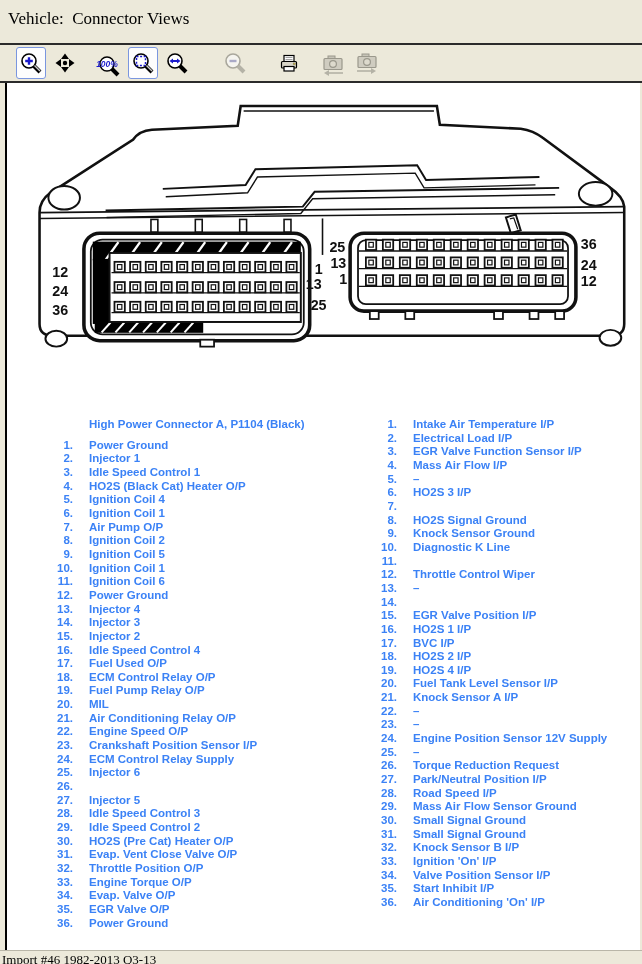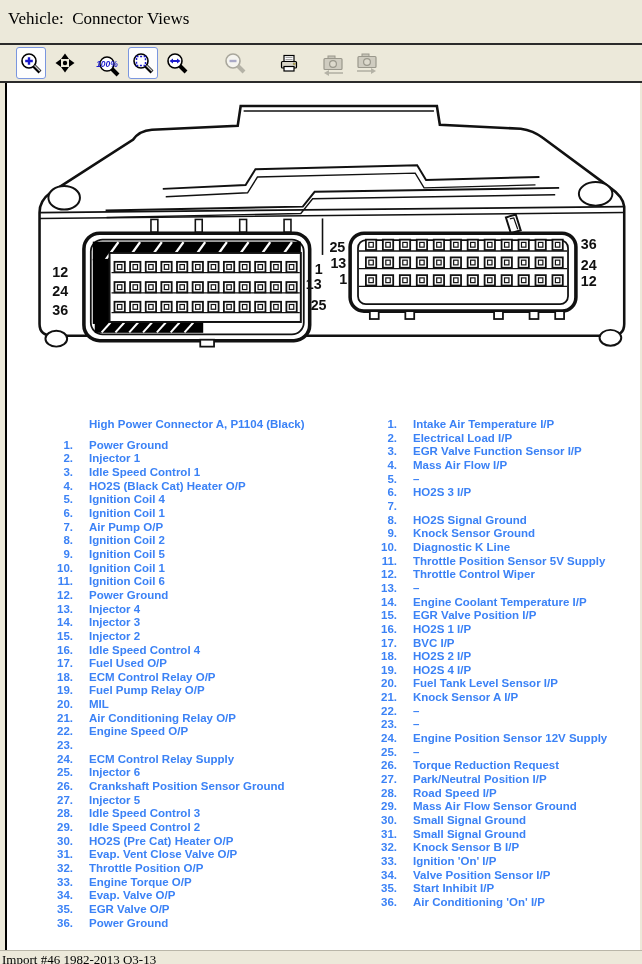--- a/index.html
+++ b/index.html
@@ -502,35 +502,35 @@
             <span class="pin-label">Air Conditioning Relay O/P</span>
           </div>
 
           <div class="pin-row">
             <span class="pin-num">22.</span>
             <span class="pin-label">Engine Speed O/P</span>
           </div>
 
           <div class="pin-row">
             <span class="pin-num">23.</span>
+            <span class="pin-label">Crankshaft Position Sensor I/P</span>
           </div>
 
           <div class="pin-row">
             <span class="pin-num">24.</span>
             <span class="pin-label">ECM Control Relay Supply</span>
           </div>
 
           <div class="pin-row">
             <span class="pin-num">25.</span>
             <span class="pin-label">Injector 6</span>
           </div>
 
           <div class="pin-row">
             <span class="pin-num">26.</span>
-            <span class="pin-label">Crankshaft Position Sensor Ground</span>
           </div>
 
           <div class="pin-row">
             <span class="pin-num">27.</span>
             <span class="pin-label">Injector 5</span>
           </div>
 
           <div class="pin-row">
             <span class="pin-num">28.</span>
             <span class="pin-label">Idle Speed Control 3</span>
@@ -624,36 +624,34 @@
             <span class="pin-label">Knock Sensor Ground</span>
           </div>
 
           <div class="pin-row">
             <span class="pin-num">10.</span>
             <span class="pin-label">Diagnostic K Line</span>
           </div>
 
           <div class="pin-row">
             <span class="pin-num">11.</span>
-            <span class="pin-label">Throttle Position Sensor 5V Supply</span>
           </div>
 
           <div class="pin-row">
             <span class="pin-num">12.</span>
             <span class="pin-label">Throttle Control Wiper</span>
           </div>
 
           <div class="pin-row">
             <span class="pin-num">13.</span>
             <span class="pin-label">–</span>
           </div>
 
           <div class="pin-row">
             <span class="pin-num">14.</span>
-            <span class="pin-label">Engine Coolant Temperature I/P</span>
           </div>
 
           <div class="pin-row">
             <span class="pin-num">15.</span>
             <span class="pin-label">EGR Valve Position I/P</span>
           </div>
 
           <div class="pin-row">
             <span class="pin-num">16.</span>
             <span class="pin-label">HO2S 1 I/P</span>

